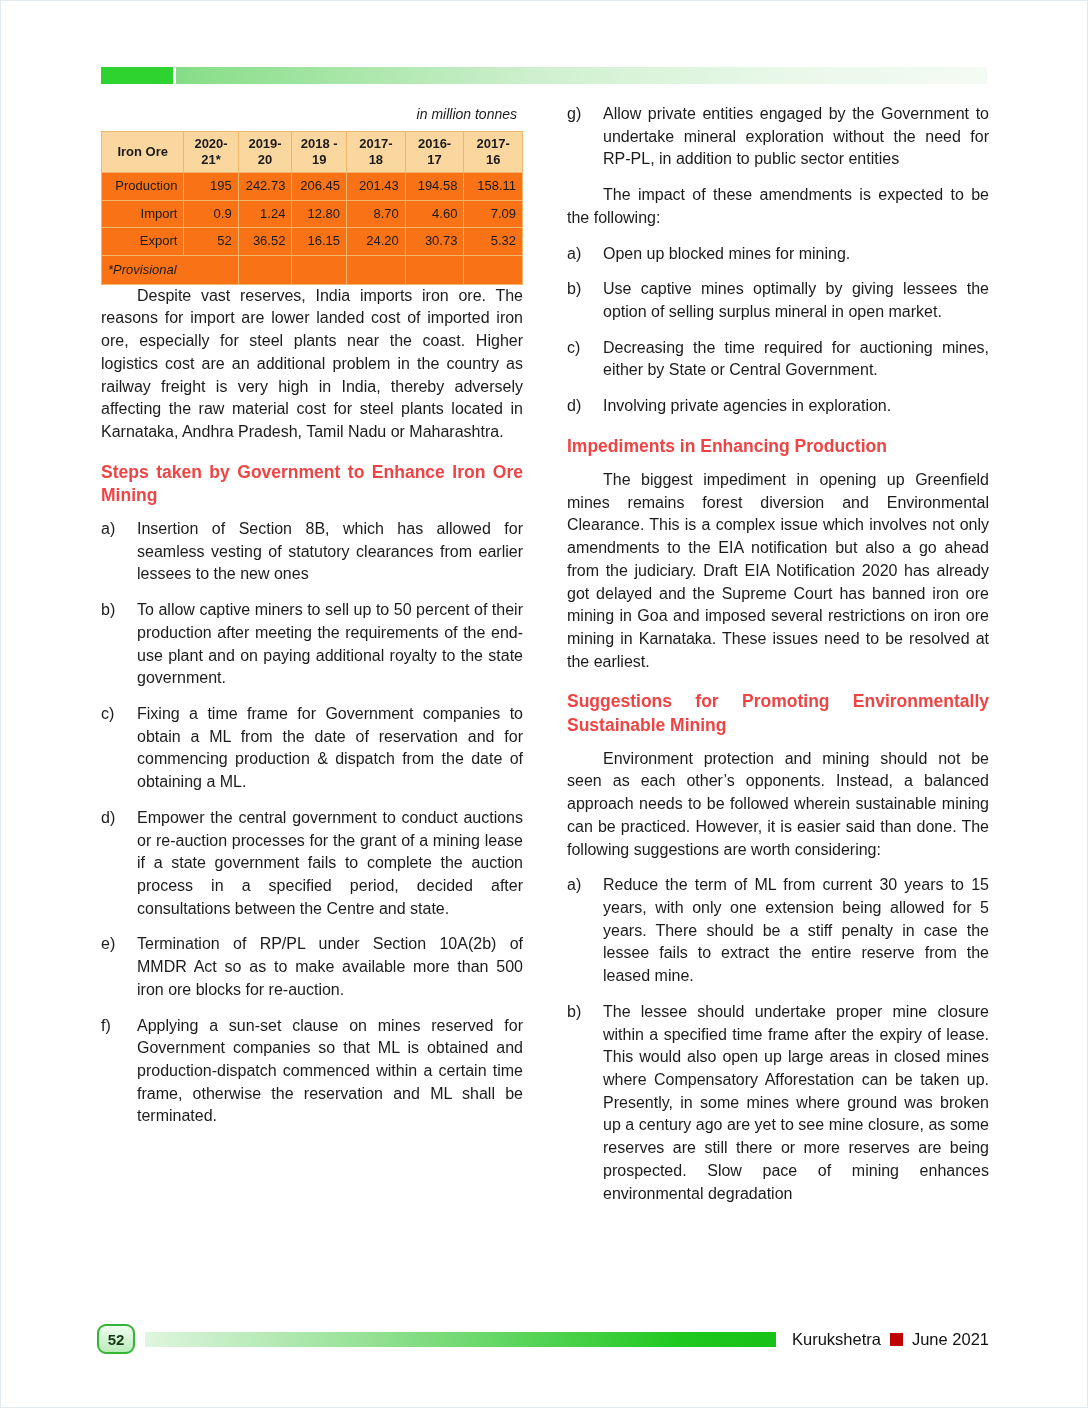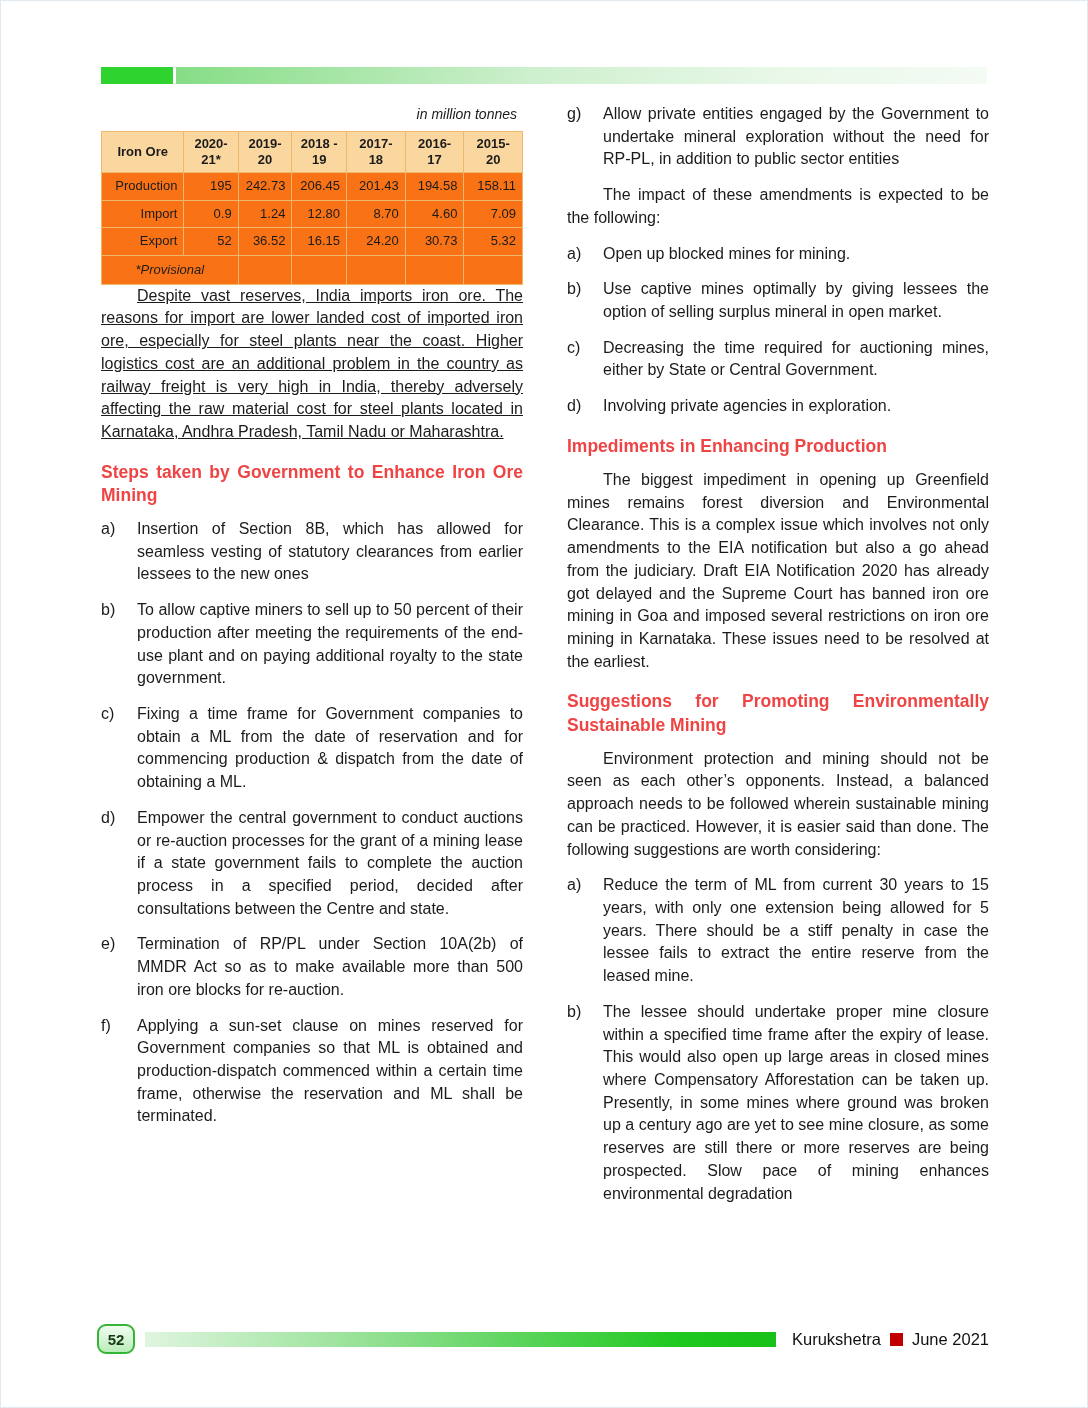--- a/index.html
+++ b/index.html
@@ -15,28 +15,28 @@
   .content{position:absolute;top:102px;left:100px;width:888px;display:flex;gap:44px;font-size:16px;line-height:1.42;}
   .col{width:429px;}
 
   
   .table-caption{font-style:italic;font-size:14px;text-align:right;padding-right:6px;margin:2px 0 6px;}
   table.data{width:100%;border-collapse:collapse;border:1.5px solid #dd9a45;}
   table.data th, table.data td{border:1px solid #efb76b;font-size:13px;padding:4px 6px;}
   table.data th{background:#fbd7a0;font-weight:bold;white-space:pre-line;text-align:center;vertical-align:middle;line-height:1.25;}
   table.data th.row-head{text-align:center;}
   table.data td{background:#f97316;text-align:right;}
-  table.data tr.footnote td{font-style:italic;text-align:center;height:20px;}
+  table.data tr.footnote td{font-style:italic;text-align:left;height:20px;}
 
   p.para{text-align:justify;text-indent:36px;margin:0 0 13px;}
   h3.heading{color:#ef4444;font-size:17.5px;line-height:1.32;font-weight:bold;margin:17px 0 11px;text-align:justify;}
   .li{display:flex;margin:0 0 13px;}
   .li-label{flex:0 0 36px;}
   .li-text{flex:1;text-align:justify;}
-  .mt{margin-top:14px;text-decoration:underline;}
+  .mt{margin-top:14px;}
 
   
   .footer{position:absolute;left:96px;width:892px;bottom:52px;height:32px;display:flex;align-items:center;}
   .page-badge{width:38px;height:30px;border:2px solid #35b535;border-radius:9px;background:linear-gradient(#f2fcf2,#b9ecb9);display:flex;align-items:center;justify-content:center;font-size:15px;font-weight:bold;box-sizing:border-box;color:#143814;}
   .footer-bar{flex:1;height:15px;margin:0 16px 0 10px;background:linear-gradient(to right,#dff5df,#8ade8a 40%,#1ec81e 85%,#17c117);}
   .footer-text{display:flex;align-items:center;gap:9px;font-size:16.5px;color:#111;}
   .red-square-icon{width:13px;height:13px;background:#c00000;display:inline-block;}
 </style>
 </head>
 <body>
@@ -67,21 +67,21 @@
           <tr>
             <th class="row-head">Iron Ore</th>
             <th>2020-
 21*</th>
             <th>2019-
 20</th>
             <th>2018 -
 19</th>
             <th>2017-18</th>
             <th>2016-17</th>
-            <th>2015-20</th>
+            <th>2017-16</th>
           </tr>
         </thead>
         <tbody>
           <tr>
             <td class="row-label">Production</td>
             <td>195</td>
             <td>242.73</td>
             <td>206.45</td>
             <td>201.43</td>
             <td>194.58</td>

